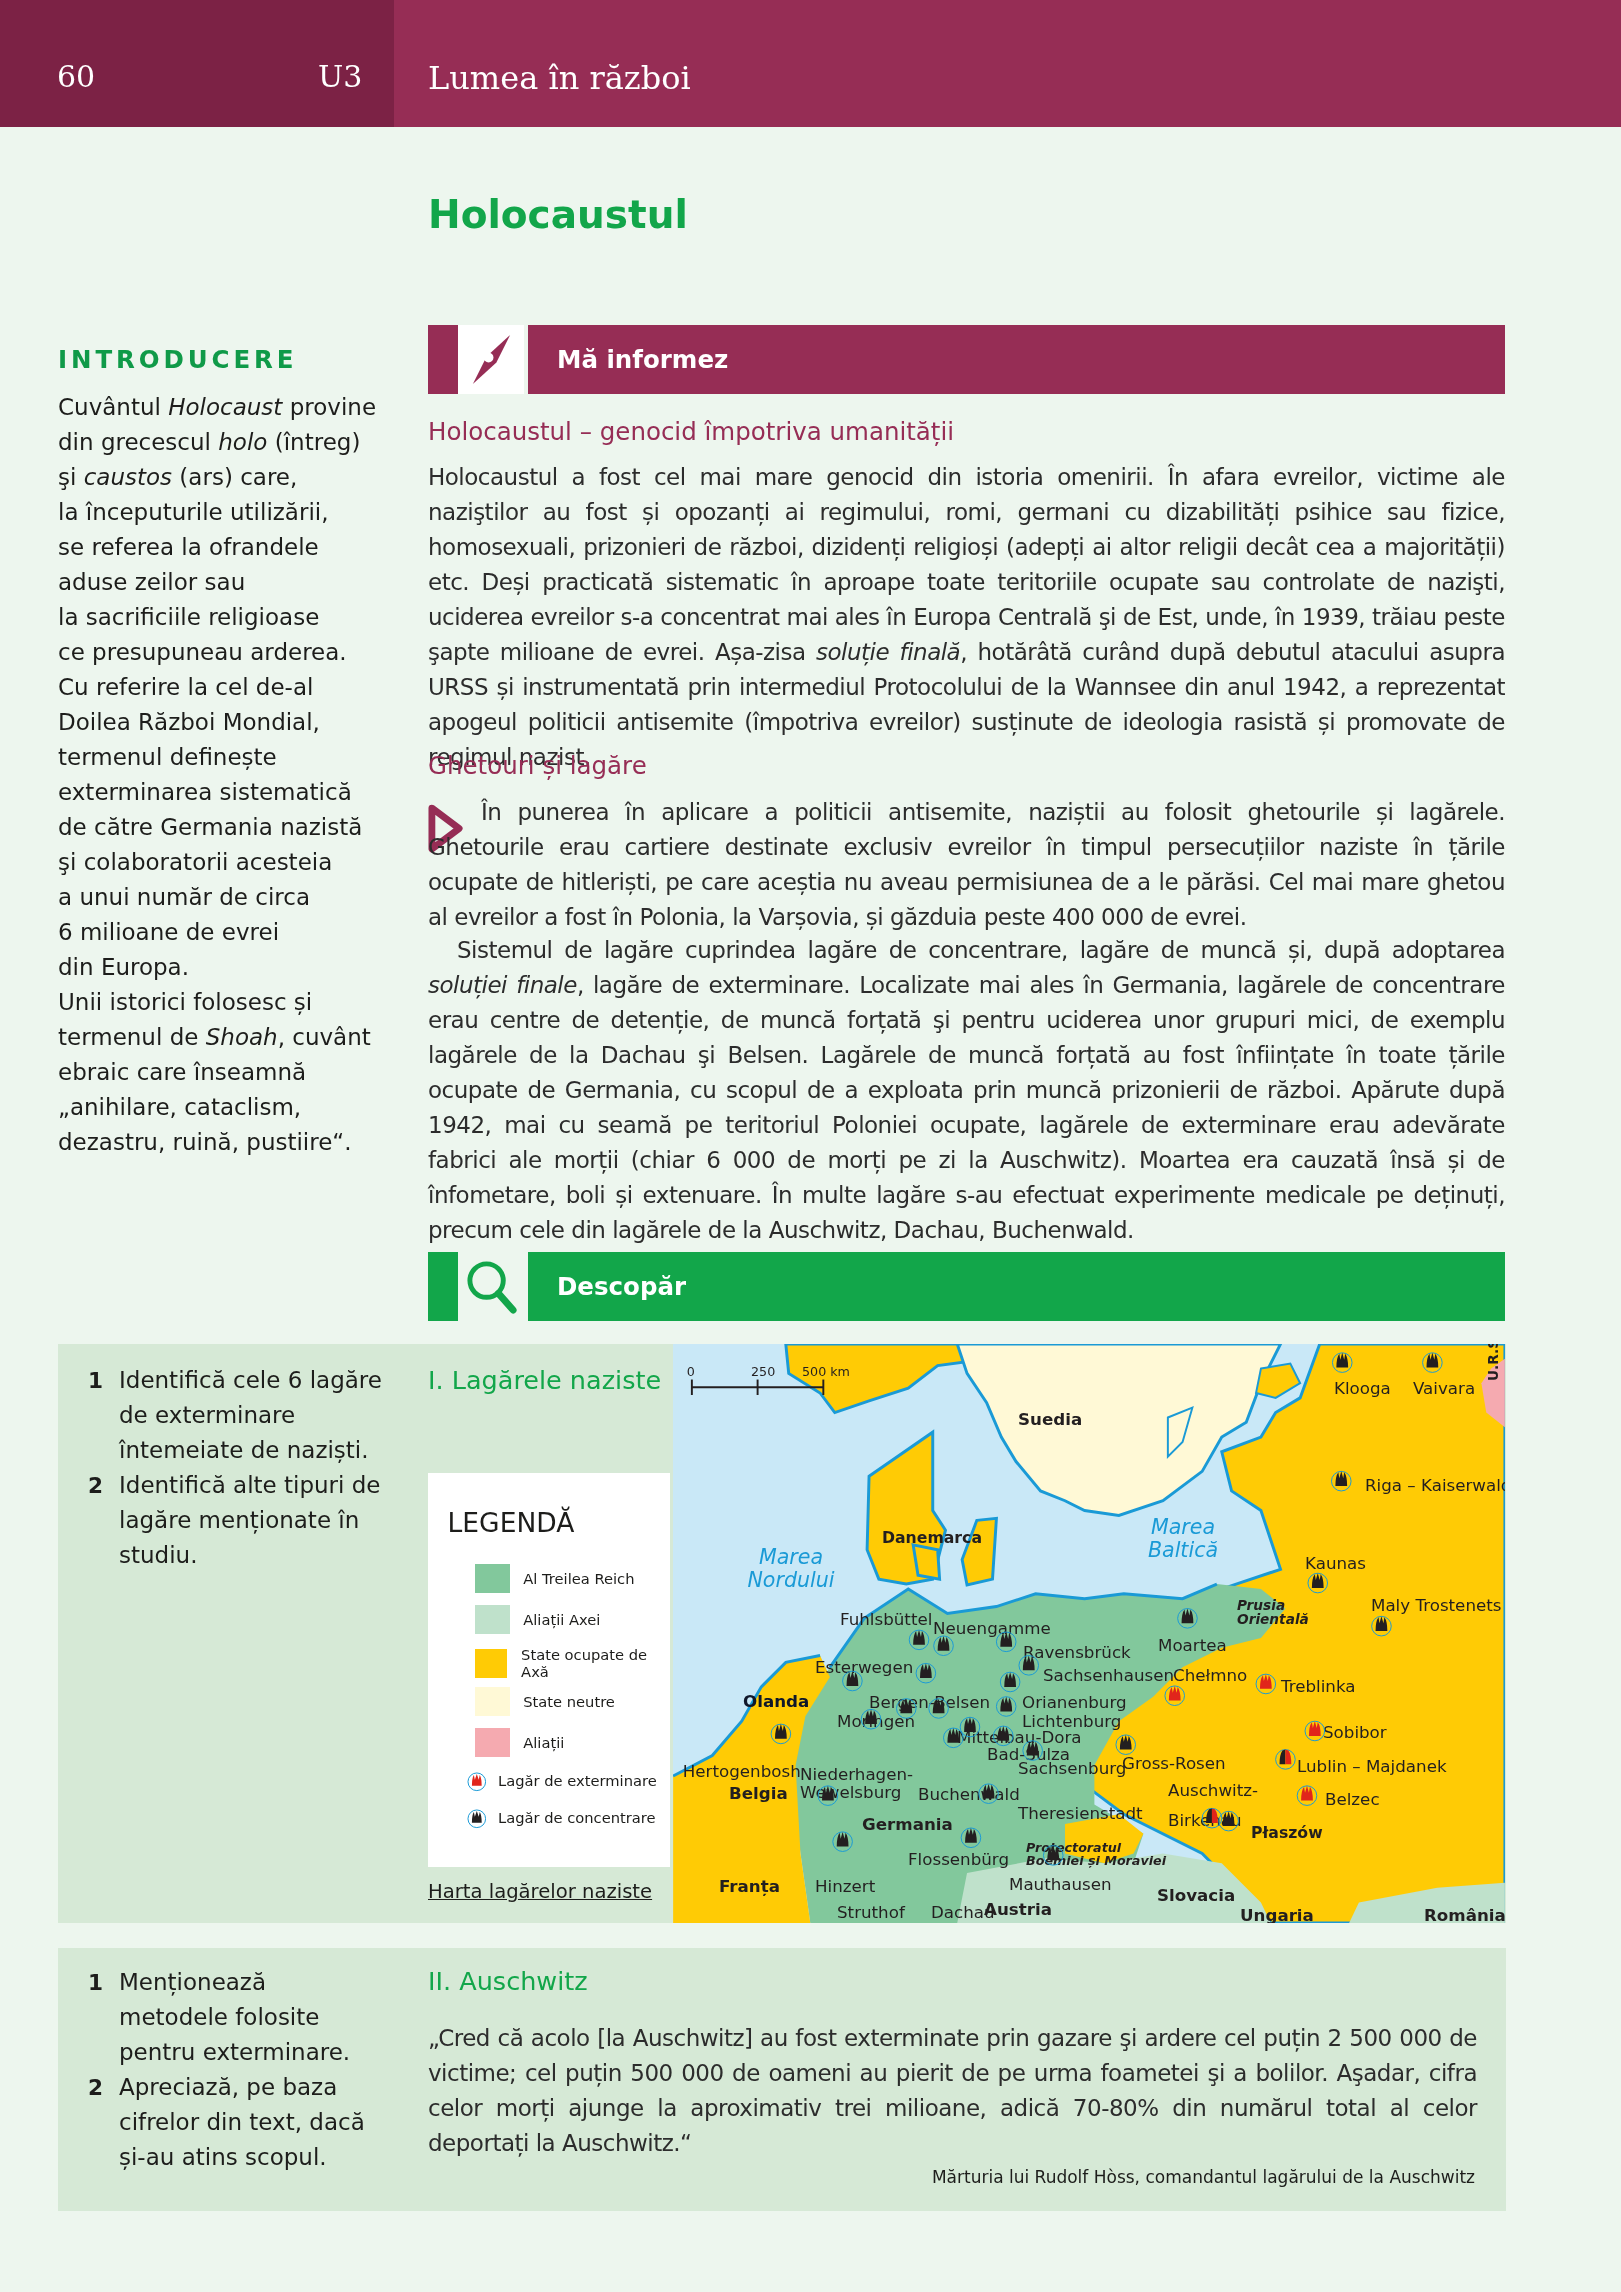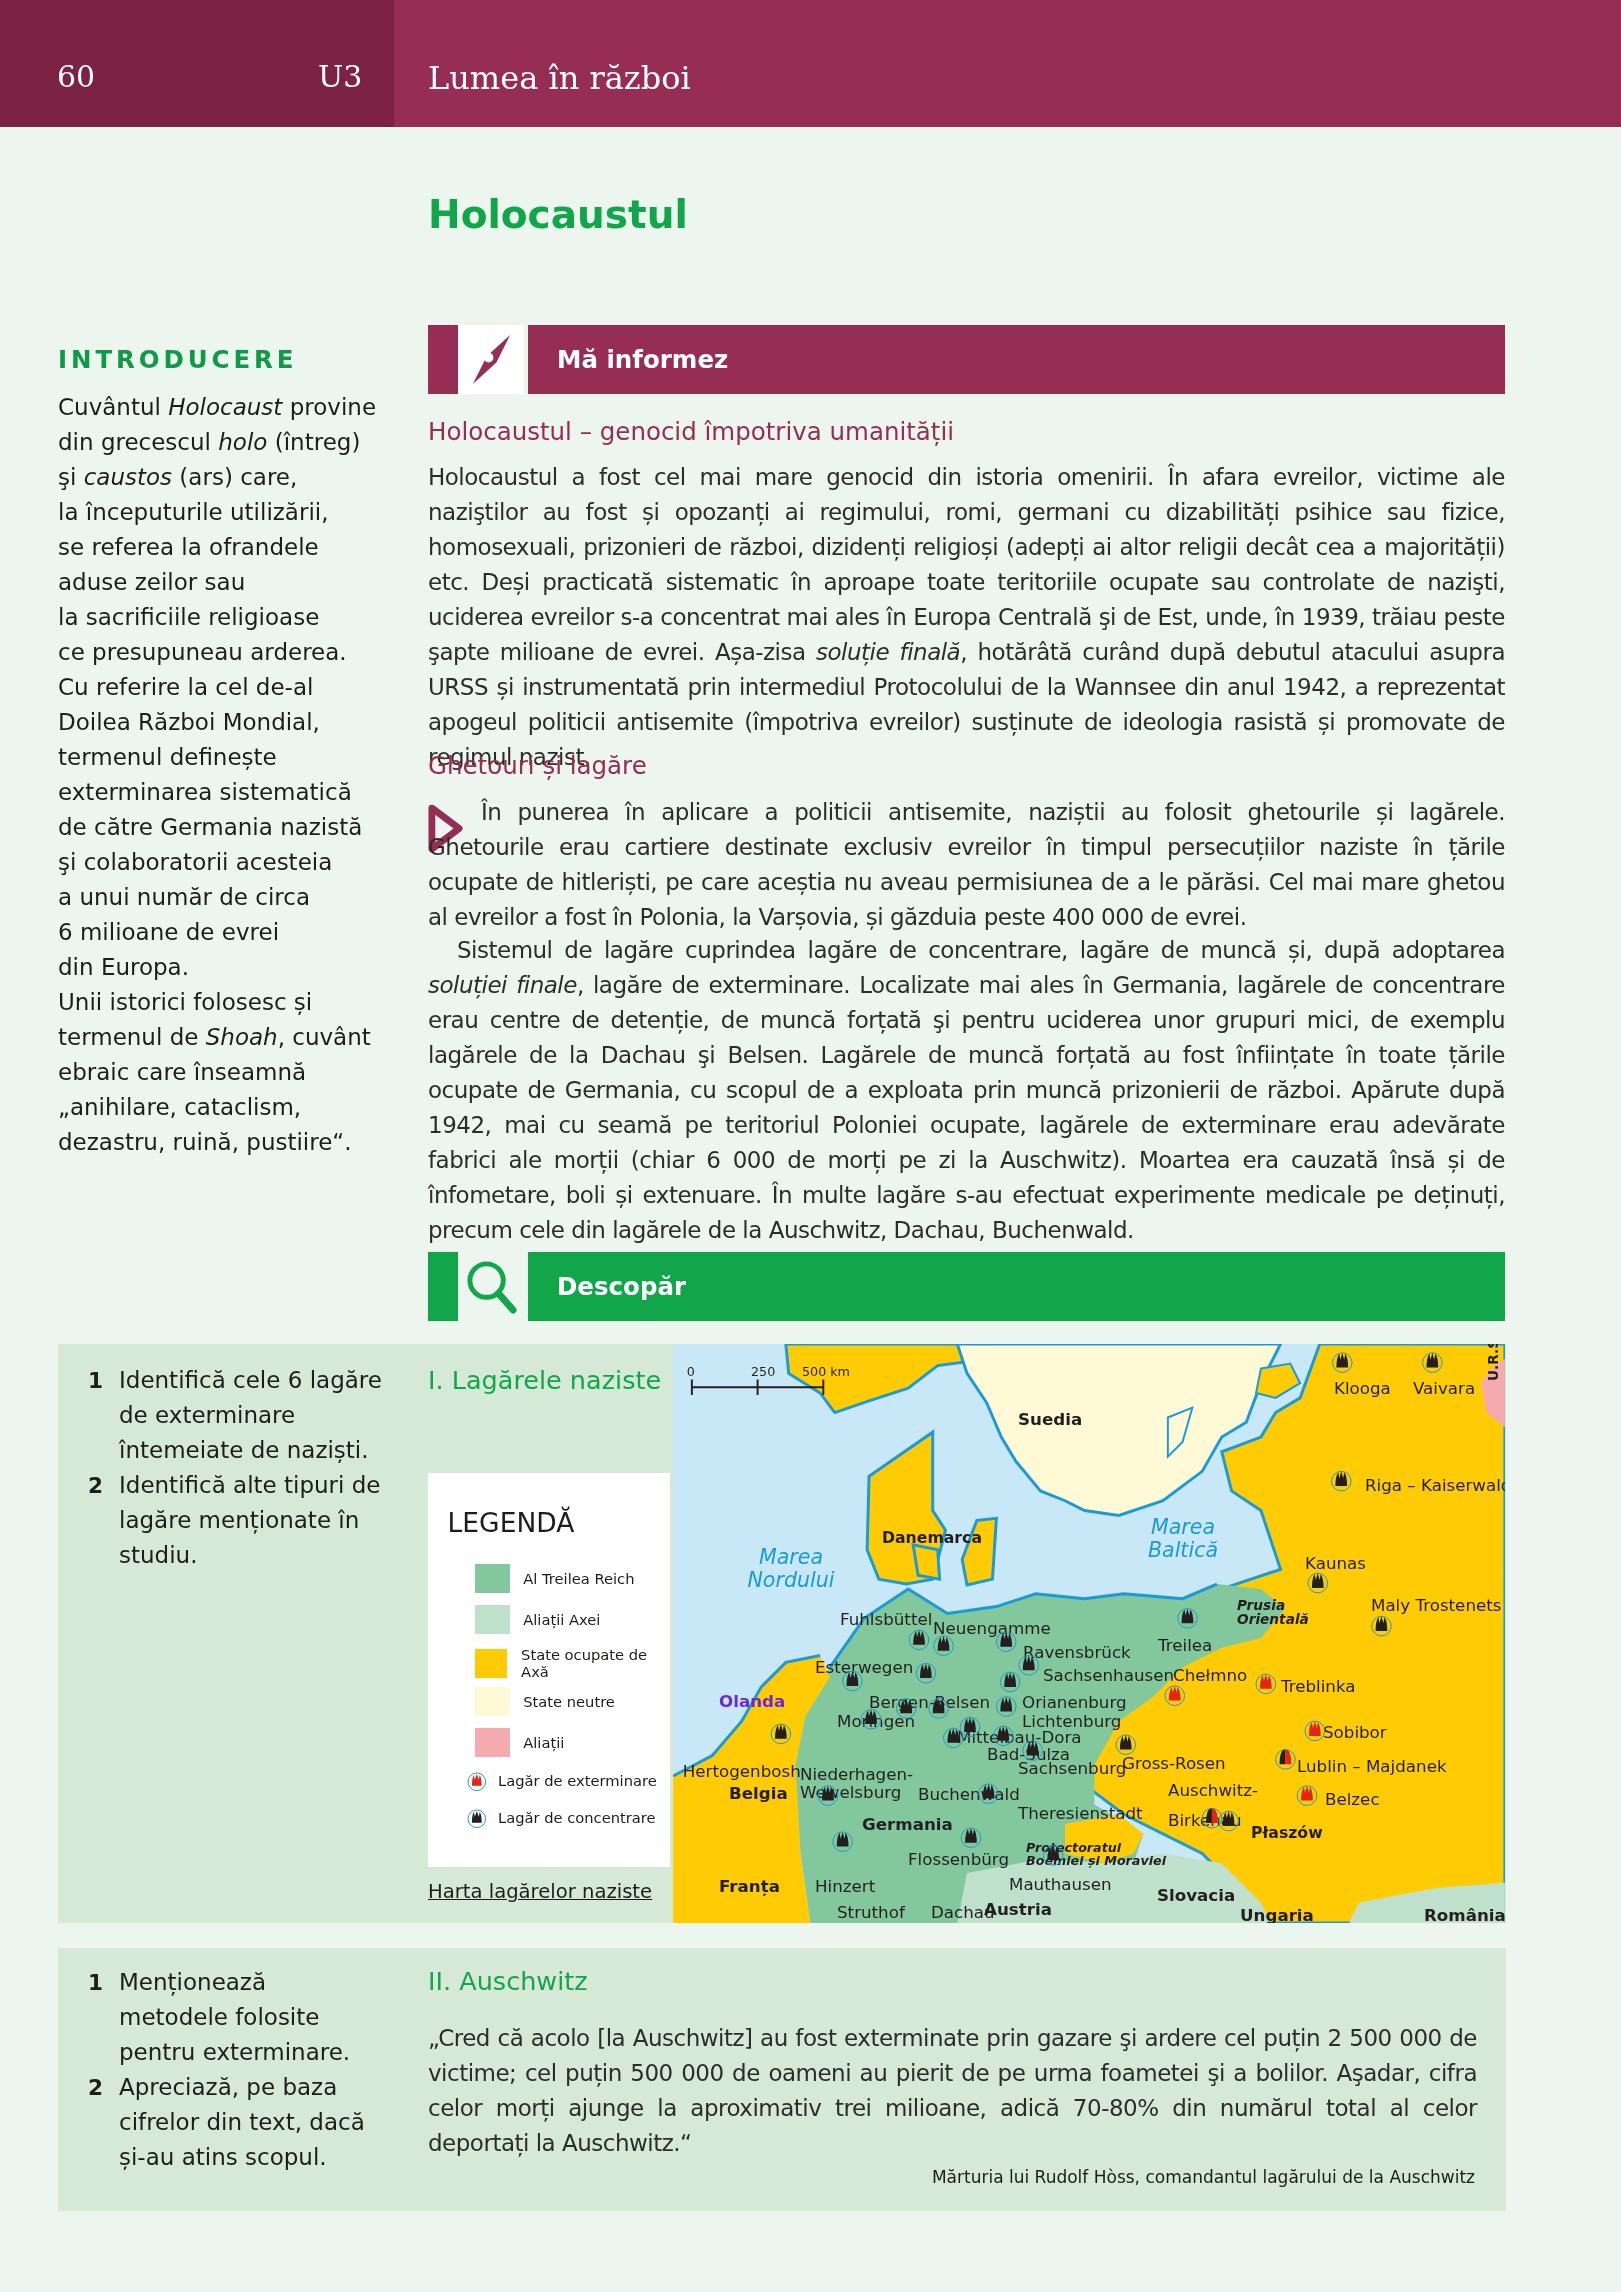--- a/index.html
+++ b/index.html
@@ -56,21 +56,21 @@
   .legend .row.icon .sw { width: 19.6px; height: 21.6px; margin-left: 17.6px; margin-right: 11.8px; background: none; }
 
   .caption { position: absolute; left: 428px; top: 1880px; font-size: 19.6px; color: #1d1d1b; text-decoration: underline; }
 
   
   .map { position: absolute; left: 673px; top: 1344px; width: 832px; height: 579px; overflow: hidden; background: #c9e8f7; }
   .map svg { position: absolute; left: 0; top: 0; }
   .lbl { position: absolute; font-size: 16.7px; color: #231f20; white-space: nowrap; line-height: 1; }
   .lbl.b { font-weight: bold; }
   .lbl.sea { color: #1a9ad6; font-style: italic; font-size: 20.6px; text-align: center; line-height: 1.1; }
-  .lbl.red { color: #6d28d9; font-weight: bold; }
+  .lbl.red { color: #0f172a; font-weight: bold; margin-left: 24px; }
   .lbl.it { font-style: italic; font-weight: bold; font-size: 13.7px; }
 
   .quote { position: absolute; left: 428px; top: 2021px; width: 1049px; font-size: 23px; line-height: 35px; color: #2c2c2c; text-align: justify; letter-spacing: -0.5px; }
   .src { position: absolute; right: 146px; top: 2167px; font-size: 17px; color: #1d1d1b; }
 </style>
 </head>
 <body>
 
 <div class="hdr">
   <div class="hdr-left"></div>
@@ -256,21 +256,21 @@
   <span class="lbl" style="left:650px;top:380px;">Sobibor</span>
   <span class="lbl" style="left:652px;top:447px;">Belzec</span>
   <span class="lbl" style="left:624px;top:414px;">Lublin – Majdanek</span>
   <span class="lbl b" style="left:495px;top:431px;font-weight:normal;white-space:normal;width:98px;line-height:1.8;">Auschwitz-Birkenau</span>
 
   <span class="lbl" style="left:661px;top:36px;">Klooga</span>
   <span class="lbl" style="left:740px;top:36px;">Vaivara</span>
   <span class="lbl" style="left:692px;top:133px;">Riga – Kaiserwald</span>
   <span class="lbl" style="left:632px;top:211px;">Kaunas</span>
   <span class="lbl" style="left:698px;top:253px;">Maly Trostenets</span>
-  <span class="lbl" style="left:485px;top:293px;">Treilea</span>
+  <span class="lbl" style="left:485px;top:293px;">Moartea</span>
   <span class="lbl" style="left:167px;top:267px;">Fuhlsbüttel</span>
   <span class="lbl" style="left:260px;top:276px;">Neuengamme</span>
   <span class="lbl" style="left:350px;top:300px;">Ravensbrück</span>
   <span class="lbl" style="left:370px;top:323px;">Sachsenhausen</span>
   <span class="lbl" style="left:142px;top:315px;">Esterwegen</span>
   <span class="lbl" style="left:196px;top:350px;">Bergen-Belsen</span>
   <span class="lbl" style="left:349px;top:350px;">Orianenburg</span>
   <span class="lbl" style="left:349px;top:369px;">Lichtenburg</span>
   <span class="lbl" style="left:164px;top:369px;">Moringen</span>
   <span class="lbl" style="left:284px;top:385px;">Mittelbau-Dora</span>

